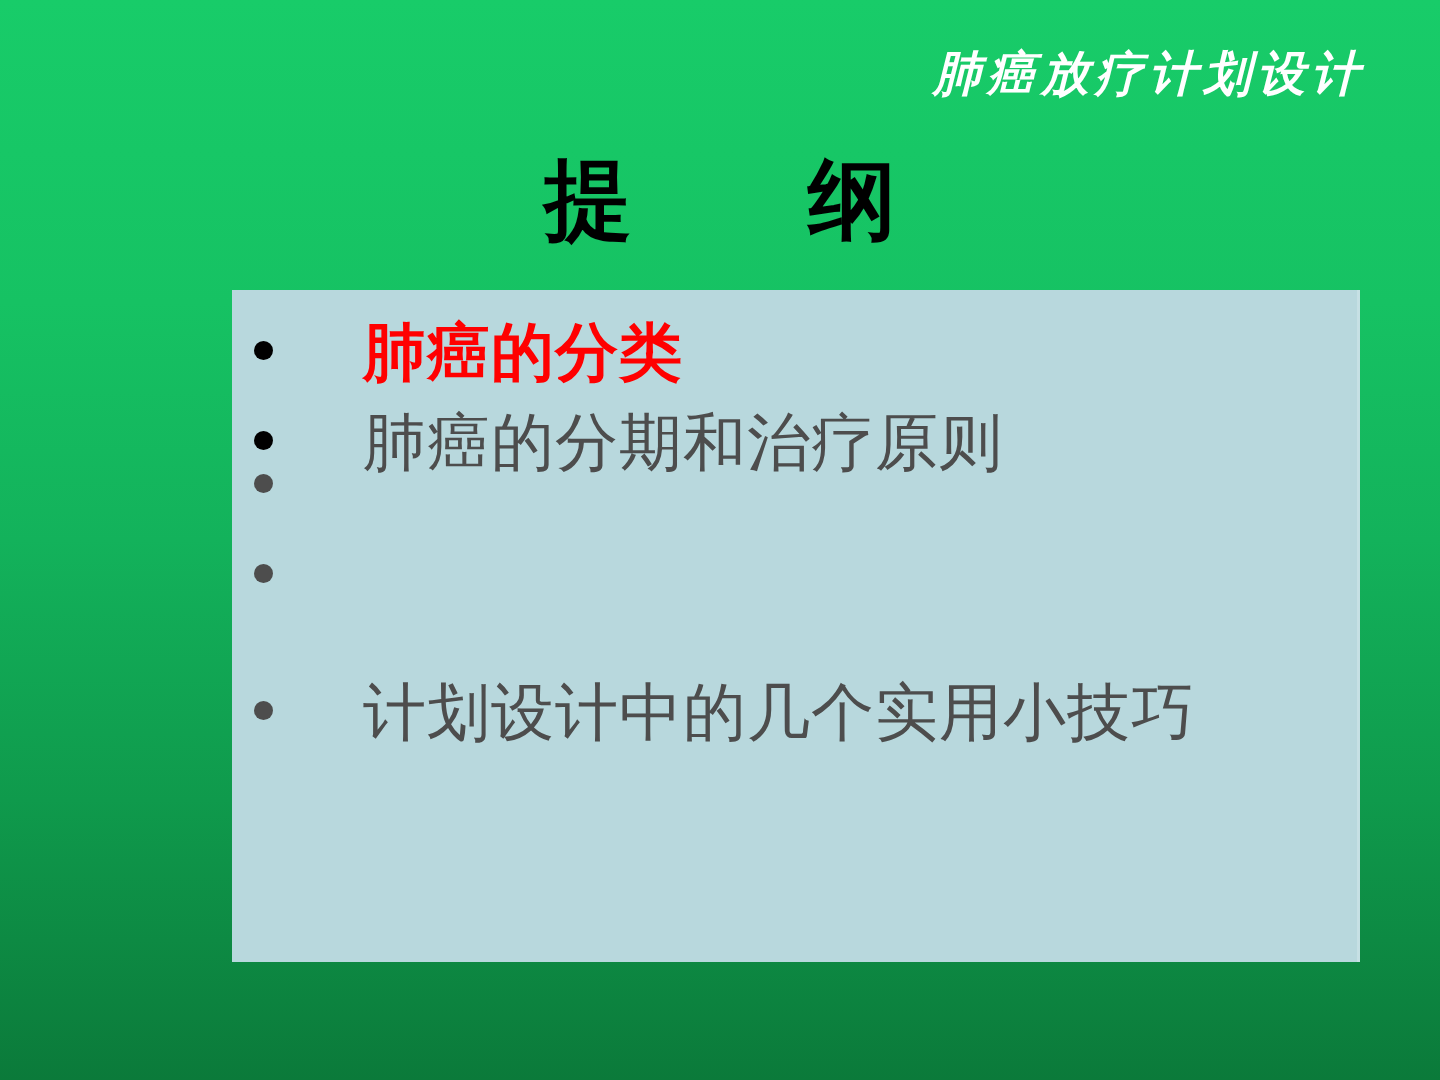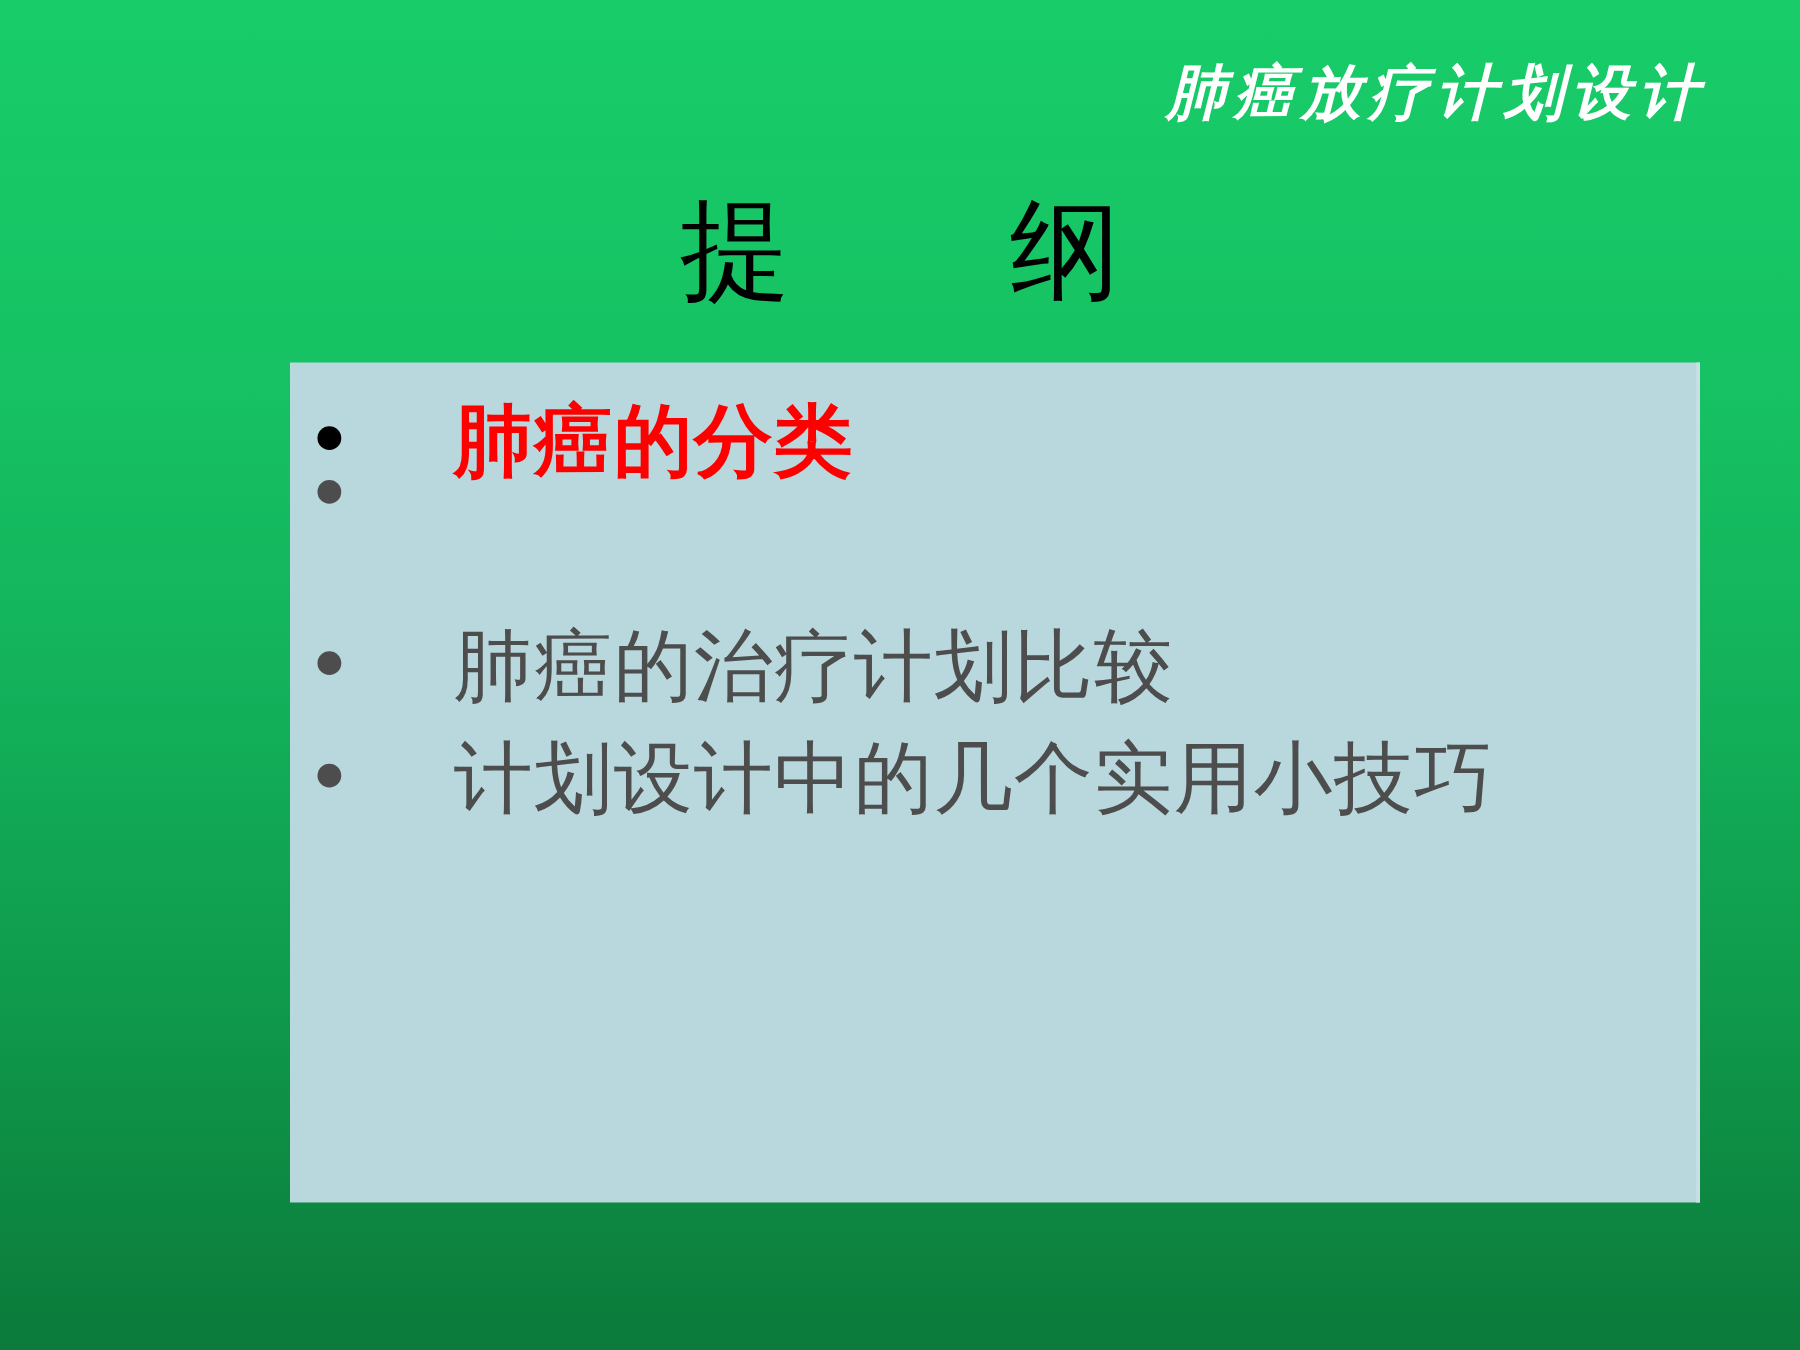--- a/index.html
+++ b/index.html
@@ -40,21 +40,21 @@
 
   
   #slide-title {
     position: absolute;
     top: 148px;
     left: 0;
     width: 1440px;
     text-align: center;
     color: #000000;
     font-family: "Liberation Sans", "DejaVu Sans", sans-serif;
-    font-weight: normal;
+    font-weight: bold;
     font-size: 88px;
     line-height: 104px;
     white-space: pre;
   }
 
   
   #content-box {
     position: absolute;
     left: 232px;
     top: 290px;
@@ -118,29 +118,32 @@
   <div id="slide-title">提　　纲</div>
 
   <div id="content-box">
     <ul id="bullet-list">
 
       <li class="bullet-row accent dark-dot">
         <span class="bullet-dot"></span>
         <span class="bullet-text">肺癌的分类</span>
       </li>
 
+      <li class="bullet-row dark-dot">
+        <span class="bullet-dot"></span>
+        <span class="bullet-text">肺癌的分期和治疗原则</span>
+      </li>
 
       <li class="bullet-row">
         <span class="bullet-dot"></span>
       </li>
 
 
       <li class="bullet-row">
         <span class="bullet-dot"></span>
-        <span class="bullet-text">肺癌的治疗计划比较</span>
       </li>
 
       <li class="bullet-row">
         <span class="bullet-dot"></span>
         <span class="bullet-text">计划设计中的几个实用小技巧</span>
       </li>
 
     </ul>
   </div>
 

